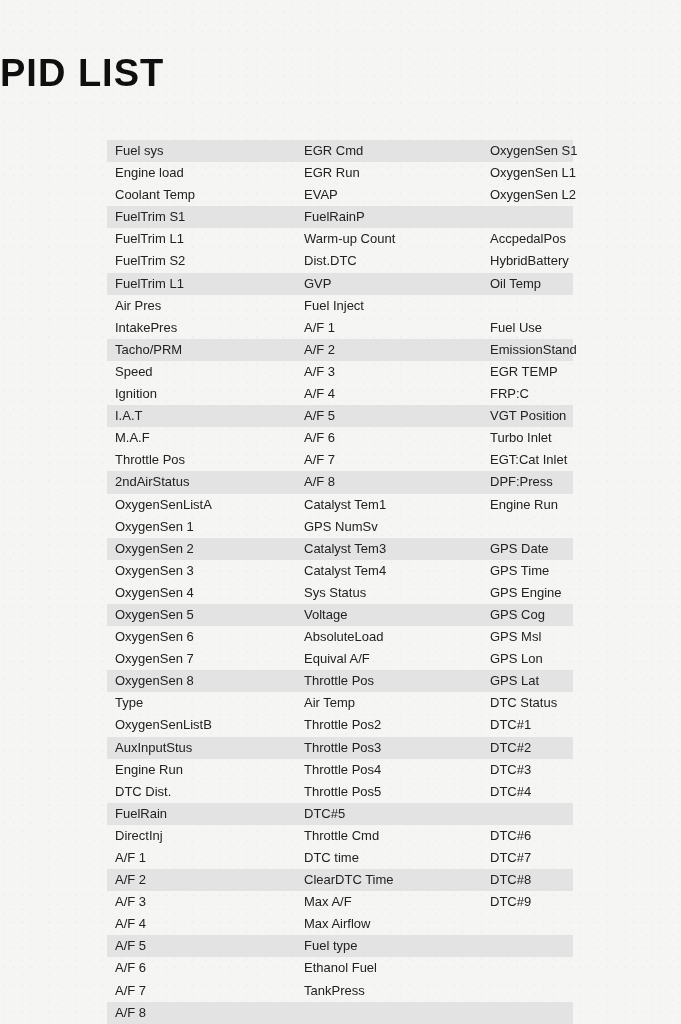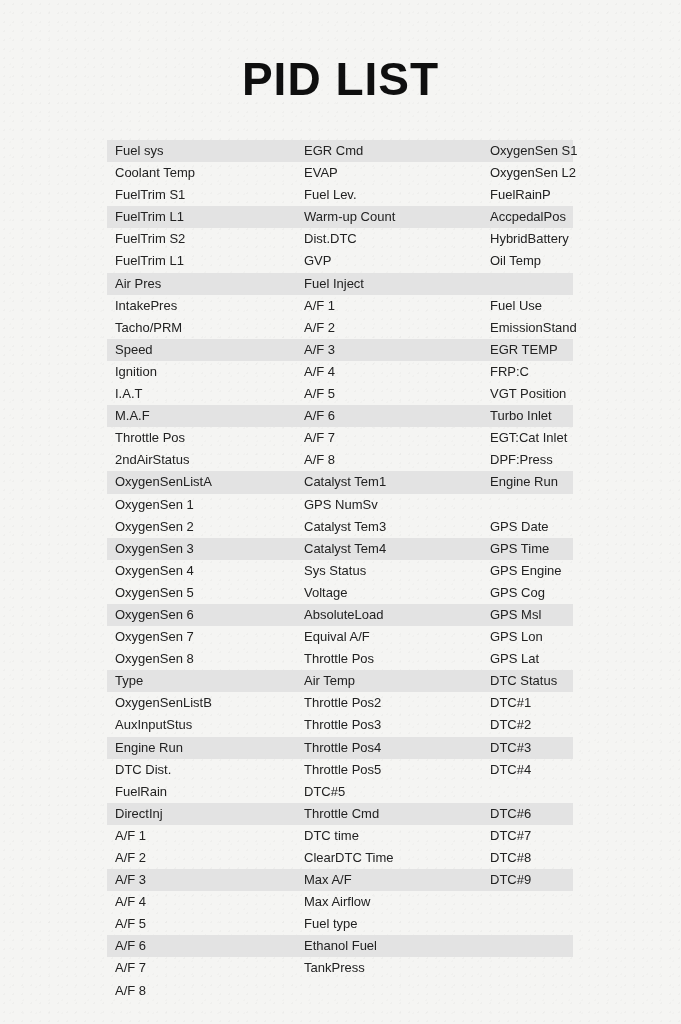--- a/index.html
+++ b/index.html
@@ -23,22 +23,22 @@
       radial-gradient(rgba(0,0,0,0.015) 1px, transparent 1px);
     background-size: 9px 9px, 13px 13px;
     background-position: 0 0, 4px 6px;
     overflow: hidden;
   }
   .title {
     position: absolute;
     top: 52px;
     left: 0;
     width: 100%;
-    text-align: center;
-    font-size: 46px;
+    text-align: left;
+    font-size: 38px;
     font-weight: 800;
     letter-spacing: 1px;
     color: var(--title);
     font-family: "Liberation Sans", sans-serif;
   }
   .pid-table {
     position: absolute;
     top: 140px;
     left: 107px;
     width: 466px;
@@ -66,27 +66,31 @@
 
 <div class="page">
   <h1 class="title">PID LIST</h1>
   <div class="pid-table">
       <div class="row">
         <div class="cell">Fuel sys</div>
         <div class="cell">EGR Cmd</div>
         <div class="cell">OxygenSen S1</div>
       </div>
       <div class="row">
+        <div class="cell">Engine load</div>
+        <div class="cell">EGR Run</div>
+        <div class="cell">OxygenSen L1</div>
+      </div>
+      <div class="row">
         <div class="cell">Coolant Temp</div>
         <div class="cell">EVAP</div>
         <div class="cell">OxygenSen L2</div>
       </div>
       <div class="row">
         <div class="cell">FuelTrim S1</div>
-        <div class="cell">Fuel Lev.</div>
         <div class="cell">FuelRainP</div>
       </div>
       <div class="row">
         <div class="cell">FuelTrim L1</div>
         <div class="cell">Warm-up Count</div>
         <div class="cell">AccpedalPos</div>
       </div>
       <div class="row">
         <div class="cell">FuelTrim S2</div>
         <div class="cell">Dist.DTC</div>

